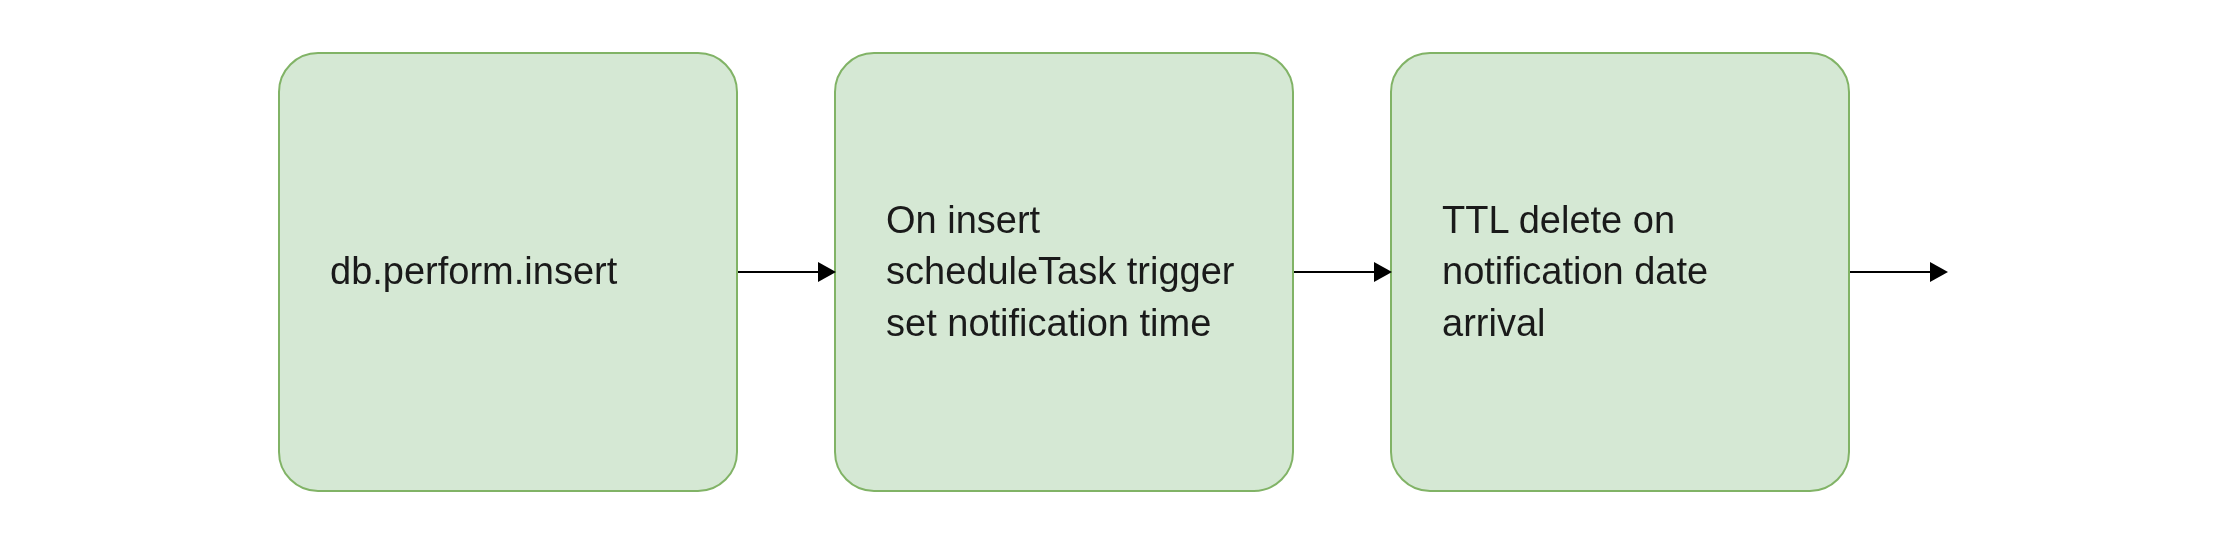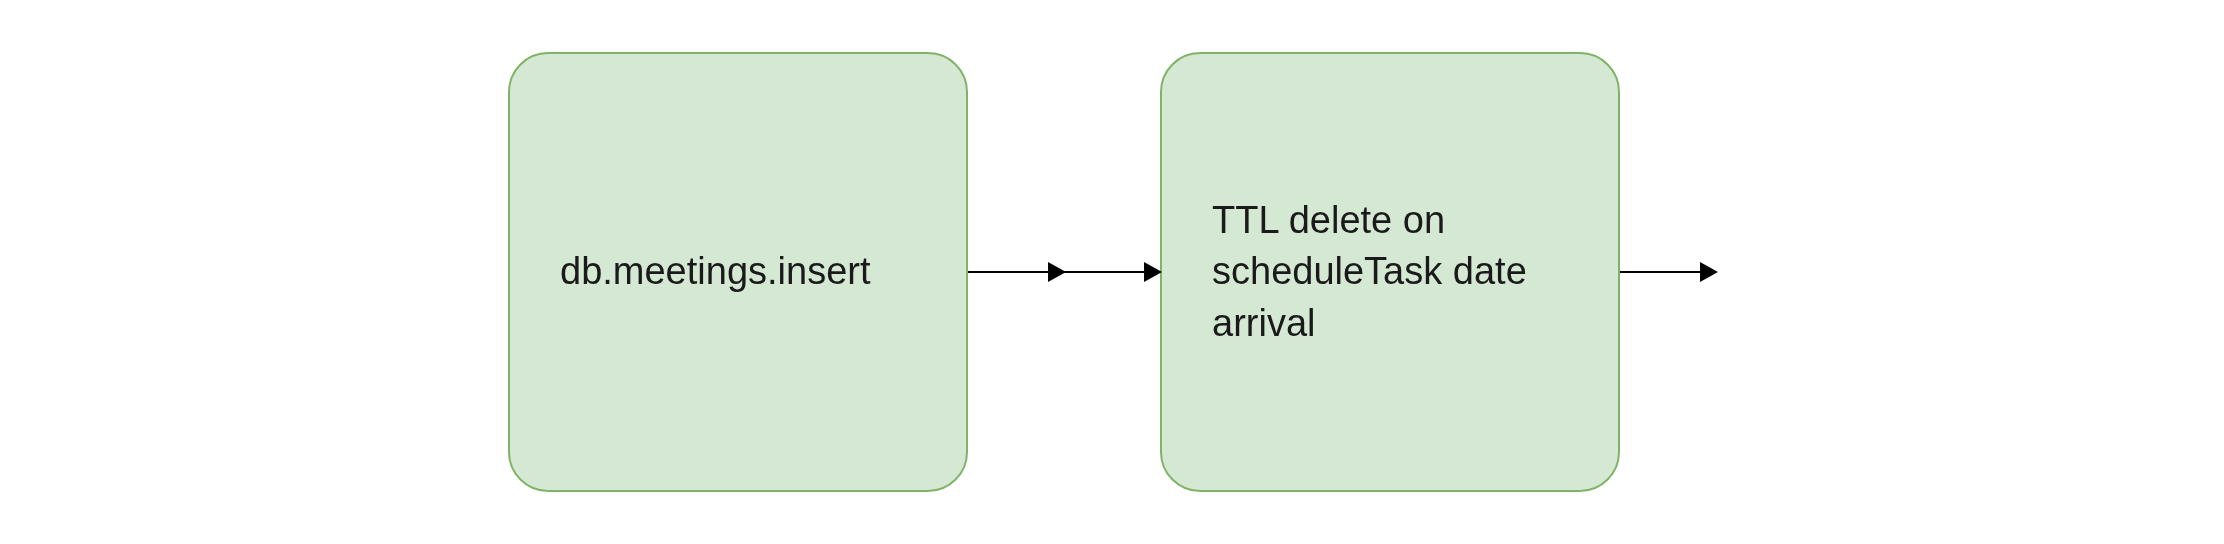--- a/index.html
+++ b/index.html
@@ -61,22 +61,25 @@
       border-top: 10px solid transparent;
       border-bottom: 10px solid transparent;
     }
   </style>
 </head>
 <body>
 
 <div class="diagram-container">
   <div class="flow-row">
     <div class="node">
-      <span>db.meetings.insert</span>
+      <span>db.perform.insert</span>
     </div>
     <div class="arrow"></div>
+    <div class="node">
+      <span>On insert scheduleTask trigger set notification time</span>
+    </div>
     <div class="arrow"></div>
     <div class="node">
-      <span>TTL delete on scheduleTask date arrival</span>
+      <span>TTL delete on notification date arrival</span>
     </div>
     <div class="arrow"></div>
   </div>
 </div>
 
 </body></html>

